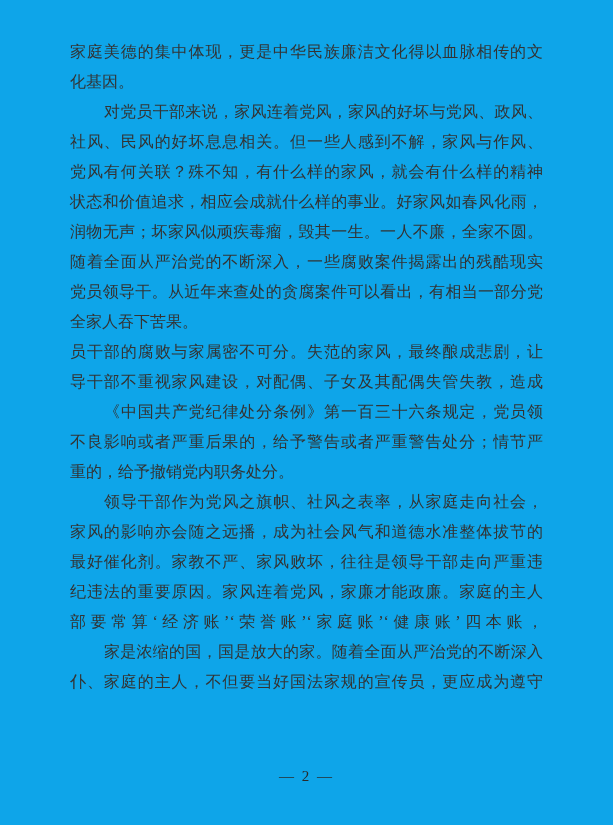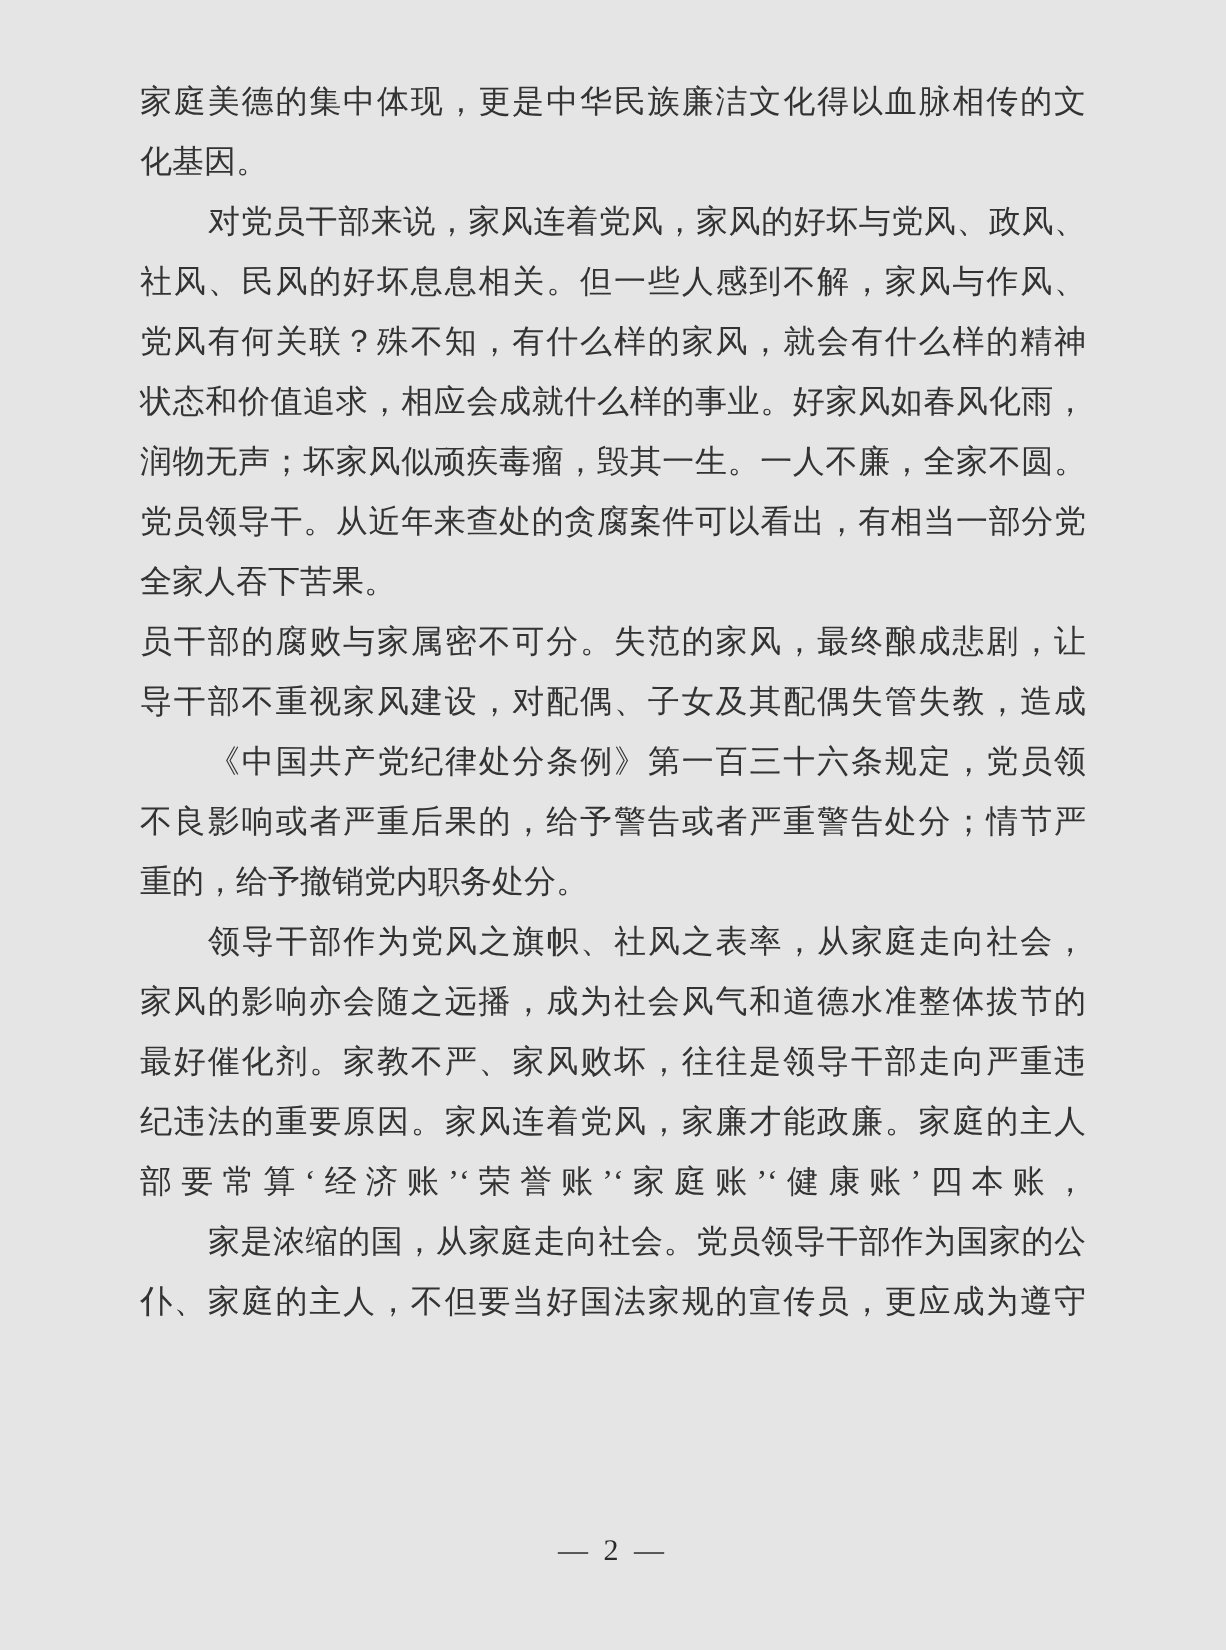--- a/index.html
+++ b/index.html
@@ -9,21 +9,21 @@
   }
   body {
     width: 613px;
     height: 825px;
     font-family: "Liberation Serif", "DejaVu Serif", serif;
   }
   .page {
     position: relative;
     width: 613px;
     height: 825px;
-    background: #e5e5e5;
+    background: #0ea5e9;
     overflow: hidden;
   }
   .text-block {
     position: absolute;
     left: 70px;
     top: 37px;
     width: 473px;
   }
   .line {
     height: 30px;
@@ -56,29 +56,30 @@
 
 <div class="page">
   <div class="text-block">
       <div class="line">家庭美德的集中体现，更是中华民族廉洁文化得以血脉相传的文</div>
       <div class="line para-end">化基因。</div>
       <div class="line indent">对党员干部来说，家风连着党风，家风的好坏与党风、政风、</div>
       <div class="line">社风、民风的好坏息息相关。但一些人感到不解，家风与作风、</div>
       <div class="line">党风有何关联？殊不知，有什么样的家风，就会有什么样的精神</div>
       <div class="line">状态和价值追求，相应会成就什么样的事业。好家风如春风化雨，</div>
       <div class="line">润物无声；坏家风似顽疾毒瘤，毁其一生。一人不廉，全家不圆。</div>
+      <div class="line">随着全面从严治党的不断深入，一些腐败案件揭露出的残酷现实</div>
       <div class="line">党员领导干。从近年来查处的贪腐案件可以看出，有相当一部分党</div>
       <div class="line para-end">全家人吞下苦果。</div>
       <div class="line">员干部的腐败与家属密不可分。失范的家风，最终酿成悲剧，让</div>
       <div class="line">导干部不重视家风建设，对配偶、子女及其配偶失管失教，造成</div>
       <div class="line indent">《中国共产党纪律处分条例》第一百三十六条规定，党员领</div>
       <div class="line">不良影响或者严重后果的，给予警告或者严重警告处分；情节严</div>
       <div class="line para-end">重的，给予撤销党内职务处分。</div>
       <div class="line indent">领导干部作为党风之旗帜、社风之表率，从家庭走向社会，</div>
       <div class="line">家风的影响亦会随之远播，成为社会风气和道德水准整体拔节的</div>
       <div class="line">最好催化剂。家教不严、家风败坏，往往是领导干部走向严重违</div>
       <div class="line">纪违法的重要原因。家风连着党风，家廉才能政廉。家庭的主人</div>
       <div class="line">部要常算‘经济账’‘荣誉账’‘家庭账’‘健康账’四本账，</div>
-      <div class="line indent">家是浓缩的国，从家庭走向社会。党员领导干部作为国家的公</div>
+      <div class="line indent">家是浓缩的国，国是放大的家。随着全面从严治党的不断深入</div>
       <div class="line">仆、家庭的主人，不但要当好国法家规的宣传员，更应成为遵守</div>
     </div>
   <div class="page-number">— 2 —</div>
 </div>
 
 </body></html>

